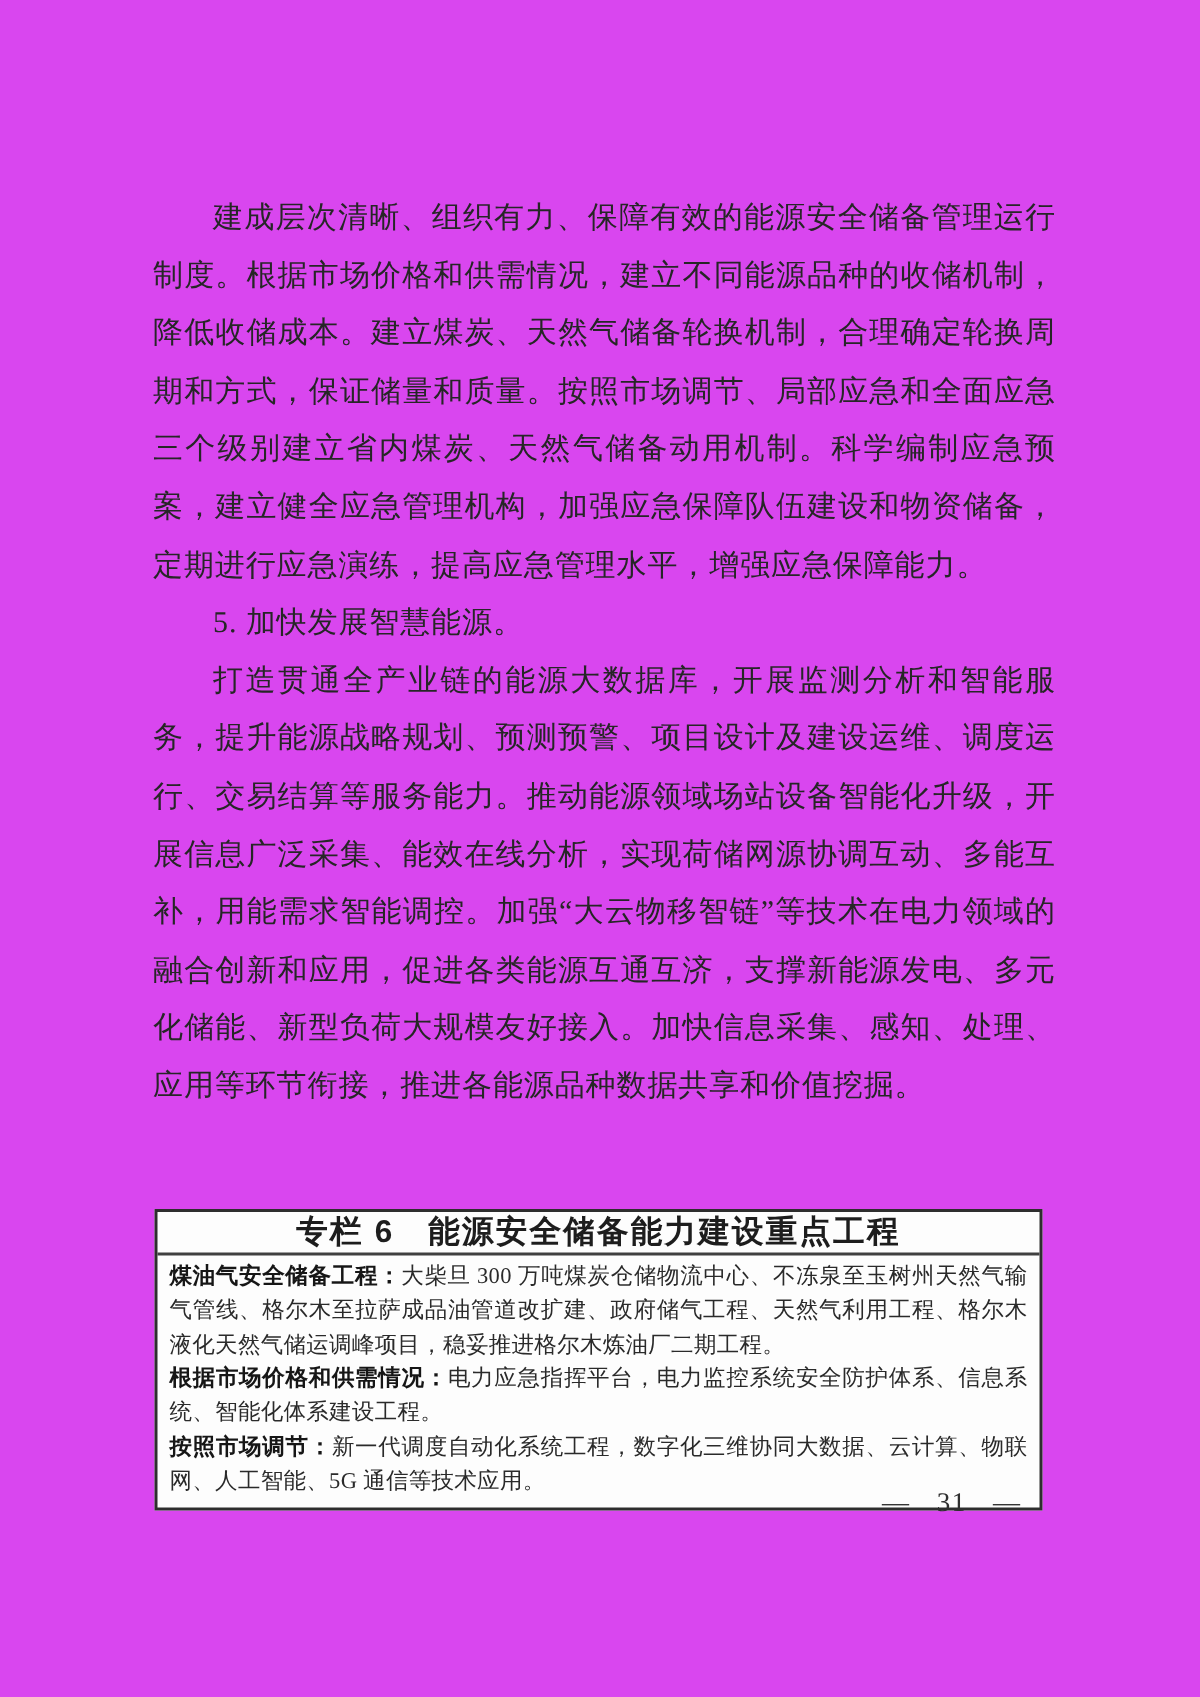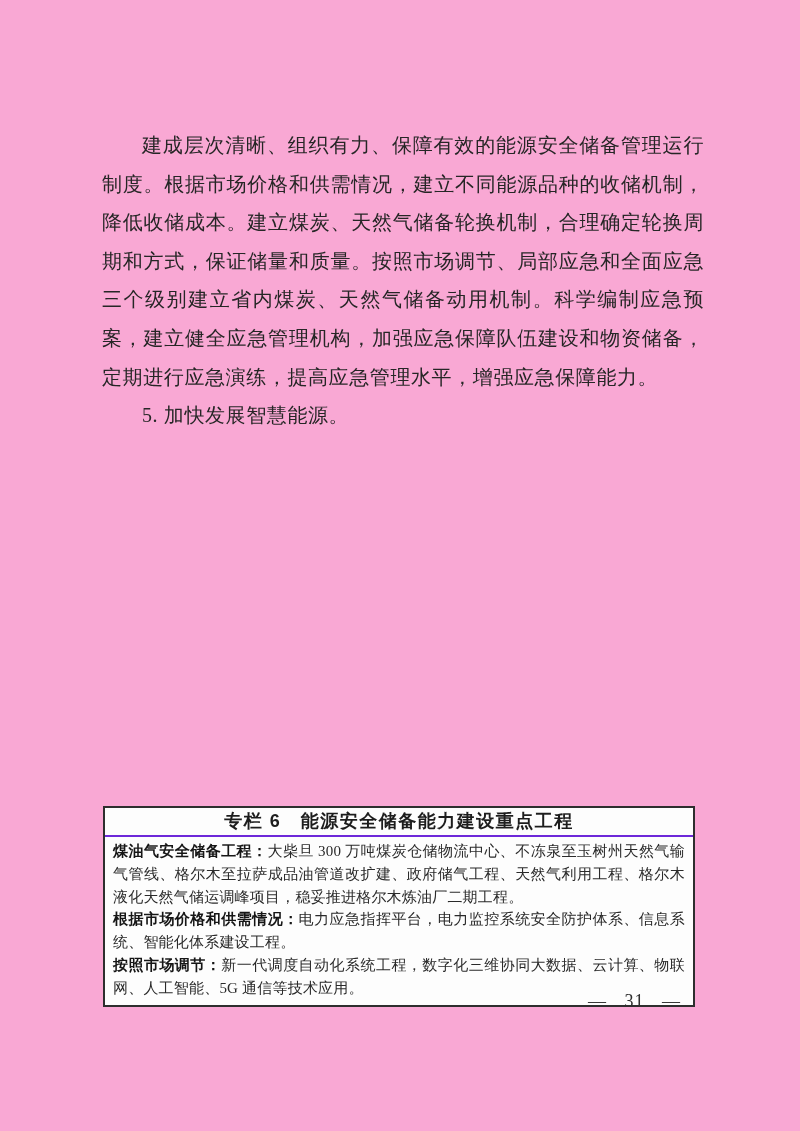--- a/index.html
+++ b/index.html
@@ -11,21 +11,21 @@
     height: 1131px;
     background: #ffffff;
     position: relative;
     overflow: hidden;
   }
   .page {
     position: absolute;
     left: 0; top: 0;
     width: 800px;
     height: 1131px;
-    background: #f9a8d4;
+    background: #d946ef;
     font-family: "Liberation Serif", "DejaVu Serif", serif;
     color: #262626;
   }
   .content {
     position: absolute;
     left: 102px;
     top: 126px;
     width: 602px;
   }
   .para {
@@ -42,26 +42,26 @@
     left: 103px;
     top: 806px;
     width: 592px;
     box-sizing: border-box;
     border: 2px solid #2e2e2e;
     background: #fdfdfd;
   }
   .panel-title {
     font-family: "Liberation Sans", "DejaVu Sans", sans-serif;
     font-weight: bold;
-    font-size: 18px;
+    font-size: 21px;
     line-height: 23px;
     text-align: center;
     letter-spacing: 1.5px;
     padding: 2px 4px 2px;
-    border-bottom: 2px solid #6d28d9;
+    border-bottom: 2px solid #404040;
     color: #1d1d1d;
   }
   .panel-body {
     padding: 3px 8px 5px;
   }
   .panel-item {
     margin: 0;
     font-size: 15px;
     line-height: 22.8px;
     text-align: justify;
@@ -84,20 +84,21 @@
   }
 </style>
 </head>
 <body>
 
 <div class="page">
 
   <div class="content">
     <p class="para">建成层次清晰、组织有力、保障有效的能源安全储备管理运行制度。根据市场价格和供需情况，建立不同能源品种的收储机制，降低收储成本。建立煤炭、天然气储备轮换机制，合理确定轮换周期和方式，保证储量和质量。按照市场调节、局部应急和全面应急三个级别建立省内煤炭、天然气储备动用机制。科学编制应急预案，建立健全应急管理机构，加强应急保障队伍建设和物资储备，定期进行应急演练，提高应急管理水平，增强应急保障能力。</p>
     <p class="para">5. 加快发展智慧能源。</p>
+    <p class="para">打造贯通全产业链的能源大数据库，开展监测分析和智能服务，提升能源战略规划、预测预警、项目设计及建设运维、调度运行、交易结算等服务能力。推动能源领域场站设备智能化升级，开展信息广泛采集、能效在线分析，实现荷储网源协调互动、多能互补，用能需求智能调控。加强“大云物移智链”等技术在电力领域的融合创新和应用，促进各类能源互通互济，支撑新能源发电、多元化储能、新型负荷大规模友好接入。加快信息采集、感知、处理、应用等环节衔接，推进各能源品种数据共享和价值挖掘。</p>
   </div>
 
   <div class="panel">
     <div class="panel-title">专栏 6　能源安全储备能力建设重点工程</div>
     <div class="panel-body">
       <p class="panel-item"><b class="panel-label">煤油气安全储备工程：</b><span>大柴旦 300 万吨煤炭仓储物流中心、不冻泉至玉树州天然气输气管线、格尔木至拉萨成品油管道改扩建、政府储气工程、天然气利用工程、格尔木液化天然气储运调峰项目，稳妥推进格尔木炼油厂二期工程。</span></p>
       <p class="panel-item"><b class="panel-label">根据市场价格和供需情况：</b><span>电力应急指挥平台，电力监控系统安全防护体系、信息系统、智能化体系建设工程。</span></p>
       <p class="panel-item"><b class="panel-label">按照市场调节：</b><span>新一代调度自动化系统工程，数字化三维协同大数据、云计算、物联网、人工智能、5G 通信等技术应用。</span></p>
     </div>
   </div>

